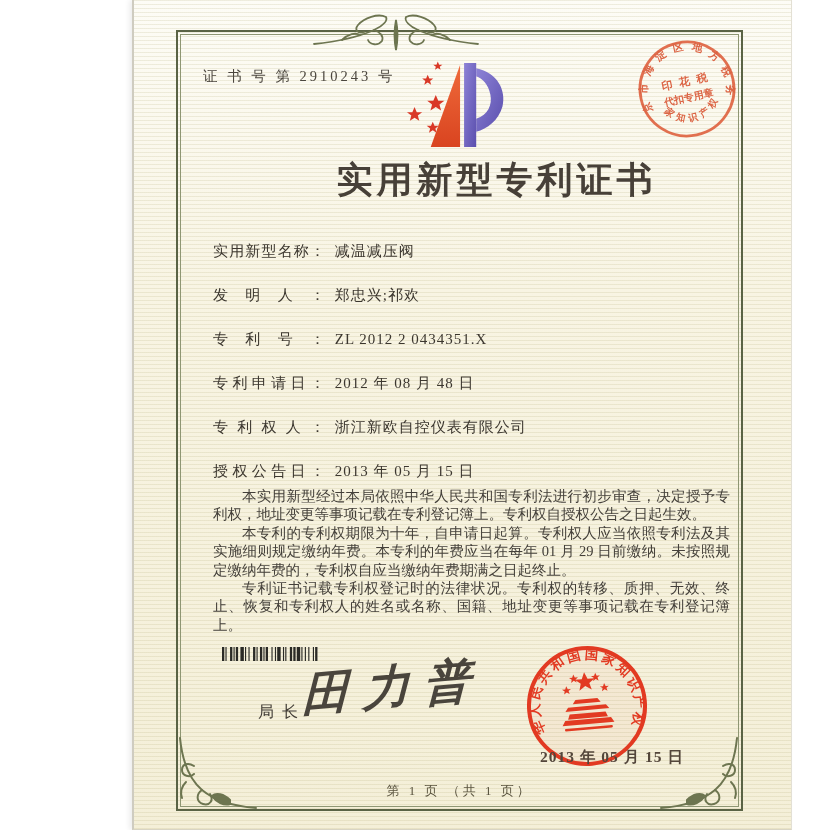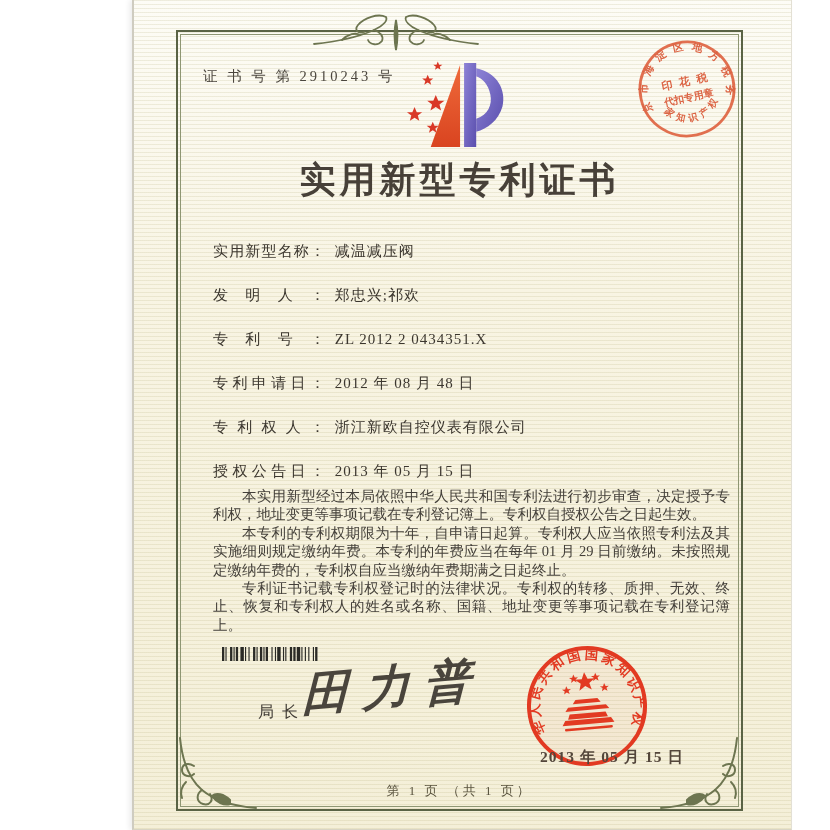--- a/index.html
+++ b/index.html
@@ -24,21 +24,21 @@
   }
   .frame-inner{position:absolute;inset:2px;border:1px solid #8e9673;}
   .cert-number{
     position:absolute;left:69px;top:67px;
     font-size:14.5px;letter-spacing:3px;color:#4b463e;
   }
   .logo{position:absolute;left:266px;top:56px;width:114px;height:96px;}
   .stamp{position:absolute;left:500px;top:36px;width:106px;height:106px;opacity:.9;}
   .title{
     position:absolute;left:42px;top:156px;width:567px;text-align:center;
-    font-size:36px;font-weight:600;letter-spacing:4px;color:#474038;
+    font-size:36px;font-weight:600;letter-spacing:4px;color:#474038;padding-left:37px;
   }
   .fields{
     position:absolute;left:79px;top:242px;display:flex;flex-direction:column;gap:26px;
     font-size:15px;color:#3c372f;
   }
   .field{height:18px;line-height:18px;white-space:nowrap;}
   .flabel{
     display:inline-block;width:112px;
     text-align:justify;text-align-last:justify;vertical-align:top;
   }

